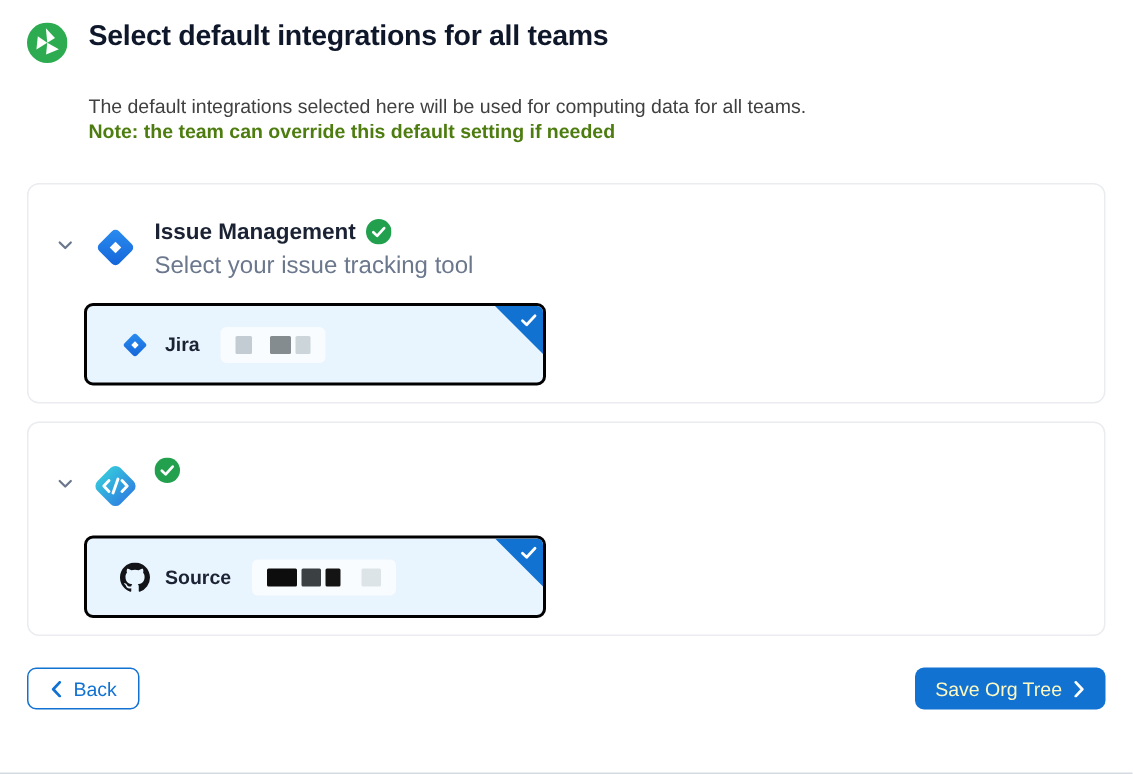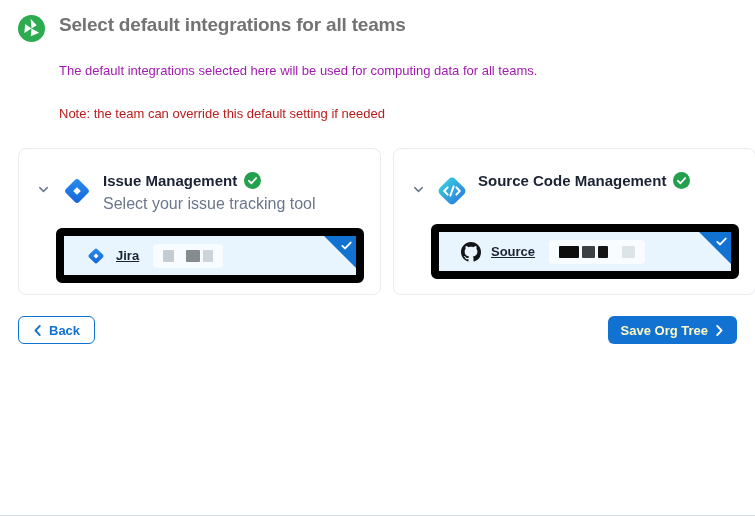--- a/index.html
+++ b/index.html
@@ -10,26 +10,26 @@
     color: #1a2233;
     border-bottom: 1px solid #d6dbe1;
     position: relative;
     overflow: hidden;
   }
   .page { padding: 14px 18px 0 18px; }
 
   
   .hdr { display: flex; align-items: flex-start; gap: 14px; }
   .logo { width: 27px; height: 27px; flex: 0 0 27px; margin-top: 1px; }
-  h1 { font-size: 19px; font-weight: 700; color: #737373; letter-spacing: -0.2px; }
-  .desc { margin-left: 41px; margin-top: 21px; font-size: 13px; color: #a21caf; }
-  .note { margin-left: 41px; margin-top: 28px; font-size: 13px; color: #b91c1c; }
-
-  
-  .sections { margin-top: 27px; display: flex; flex-direction: row; gap: 12px; }
+  h1 { font-size: 19px; font-weight: 700; color: #0f172a; letter-spacing: -0.2px; }
+  .desc { margin-left: 41px; margin-top: 21px; font-size: 13px; color: #404040; }
+  .note { margin-left: 41px; margin-top: 2px; font-size: 13px; color: #4d7c0f; font-weight: bold; }
+
+  
+  .sections { margin-top: 27px; display: flex; flex-direction: column; gap: 12px; }
   .section {
     border: 1px solid #ebecf0;
     border-radius: 8px;
     padding: 22px 16px 11px 16px;
     background: #fff;
   }
   .sec-head { display: flex; align-items: flex-start; }
   .chev-btn {
     background: none; border: none; cursor: pointer;
     width: 16px; height: 16px; padding: 0; margin: 10px 6px 0 0;
@@ -41,27 +41,26 @@
   .sec-title { font-size: 15px; font-weight: 700; color: #1a2233; }
   .check-badge { width: 17px; height: 17px; }
   .sec-sub { font-size: 16px; color: #6b778c; }
 
   
   .opt-card {
     position: relative;
     margin: 15px 0 0 21px;
     width: 308px; height: 55px;
     background: #e8f5fe;
-    border: 8px solid #000000;
+    border: 2px solid #000000;
     border-radius: 6px;
     display: flex; align-items: center;
     padding-left: 22px;
     cursor: pointer;
     overflow: hidden;
-    text-decoration: underline;
   }
   .opt-icon { width: 20px; height: 20px; flex: 0 0 20px; }
   .opt-label { font-size: 13px; font-weight: 700; color: #1a2233; margin-left: 10px; }
   .pill {
     margin-left: 14px;
     background: rgba(255,255,255,0.72);
     border-radius: 4px;
     height: 24px;
     display: flex; align-items: center; gap: 3px;
     padding: 0 10px;
@@ -77,21 +76,21 @@
 
   
   .footer {
     margin-top: 21px;
     display: flex; justify-content: space-between; align-items: center;
     padding: 0 18px;
   }
   .btn {
     height: 28px; border-radius: 6px;
     font-family: "Liberation Sans", sans-serif;
-    font-size: 13px; font-weight: 700;
+    font-size: 13px; font-weight: 400;
     display: flex; align-items: center; gap: 7px;
     cursor: pointer; padding: 0 14px;
   }
   .btn-back { background: #fff; color: #1172d2; border: 1.5px solid #1172d2; }
   .btn-save { background: #1172d2; color: #fef9c3; border: none; padding: 0 13px; }
 </style>
 </head>
 <body>
 
 <div class="page">
@@ -182,21 +181,20 @@
             </defs>
           <rect x="4.8" y="4.8" width="14.4" height="14.4" rx="3" transform="rotate(45 12 12)" fill="url(#scmg)"></rect>
           <g fill="none" stroke="#ffffff" stroke-width="1.3" stroke-linecap="round" stroke-linejoin="round">
             <path d="M9.1 9.6 L6.8 12 L9.1 14.4"></path>
             <path d="M14.9 9.6 L17.2 12 L14.9 14.4"></path>
             <path d="M13.1 8.9 L10.9 15.1"></path>
           </g>
         </svg>
         <div class="sec-txt">
           <div class="sec-title-row">
-            <span class="sec-title">Source Code Management</span>
             <svg class="check-badge" viewBox="0 0 16 16">
               <circle cx="8" cy="8" r="8" fill="#22a04e"></circle>
               <path d="M4.6 8.3 L7 10.6 L11.4 5.7" fill="none" stroke="#fff" stroke-width="1.7" stroke-linecap="round" stroke-linejoin="round"></path>
             </svg>
           </div>
         </div>
       </div>
 
       <div class="opt-card">
         <svg class="opt-icon" viewBox="0 0 24 24">

